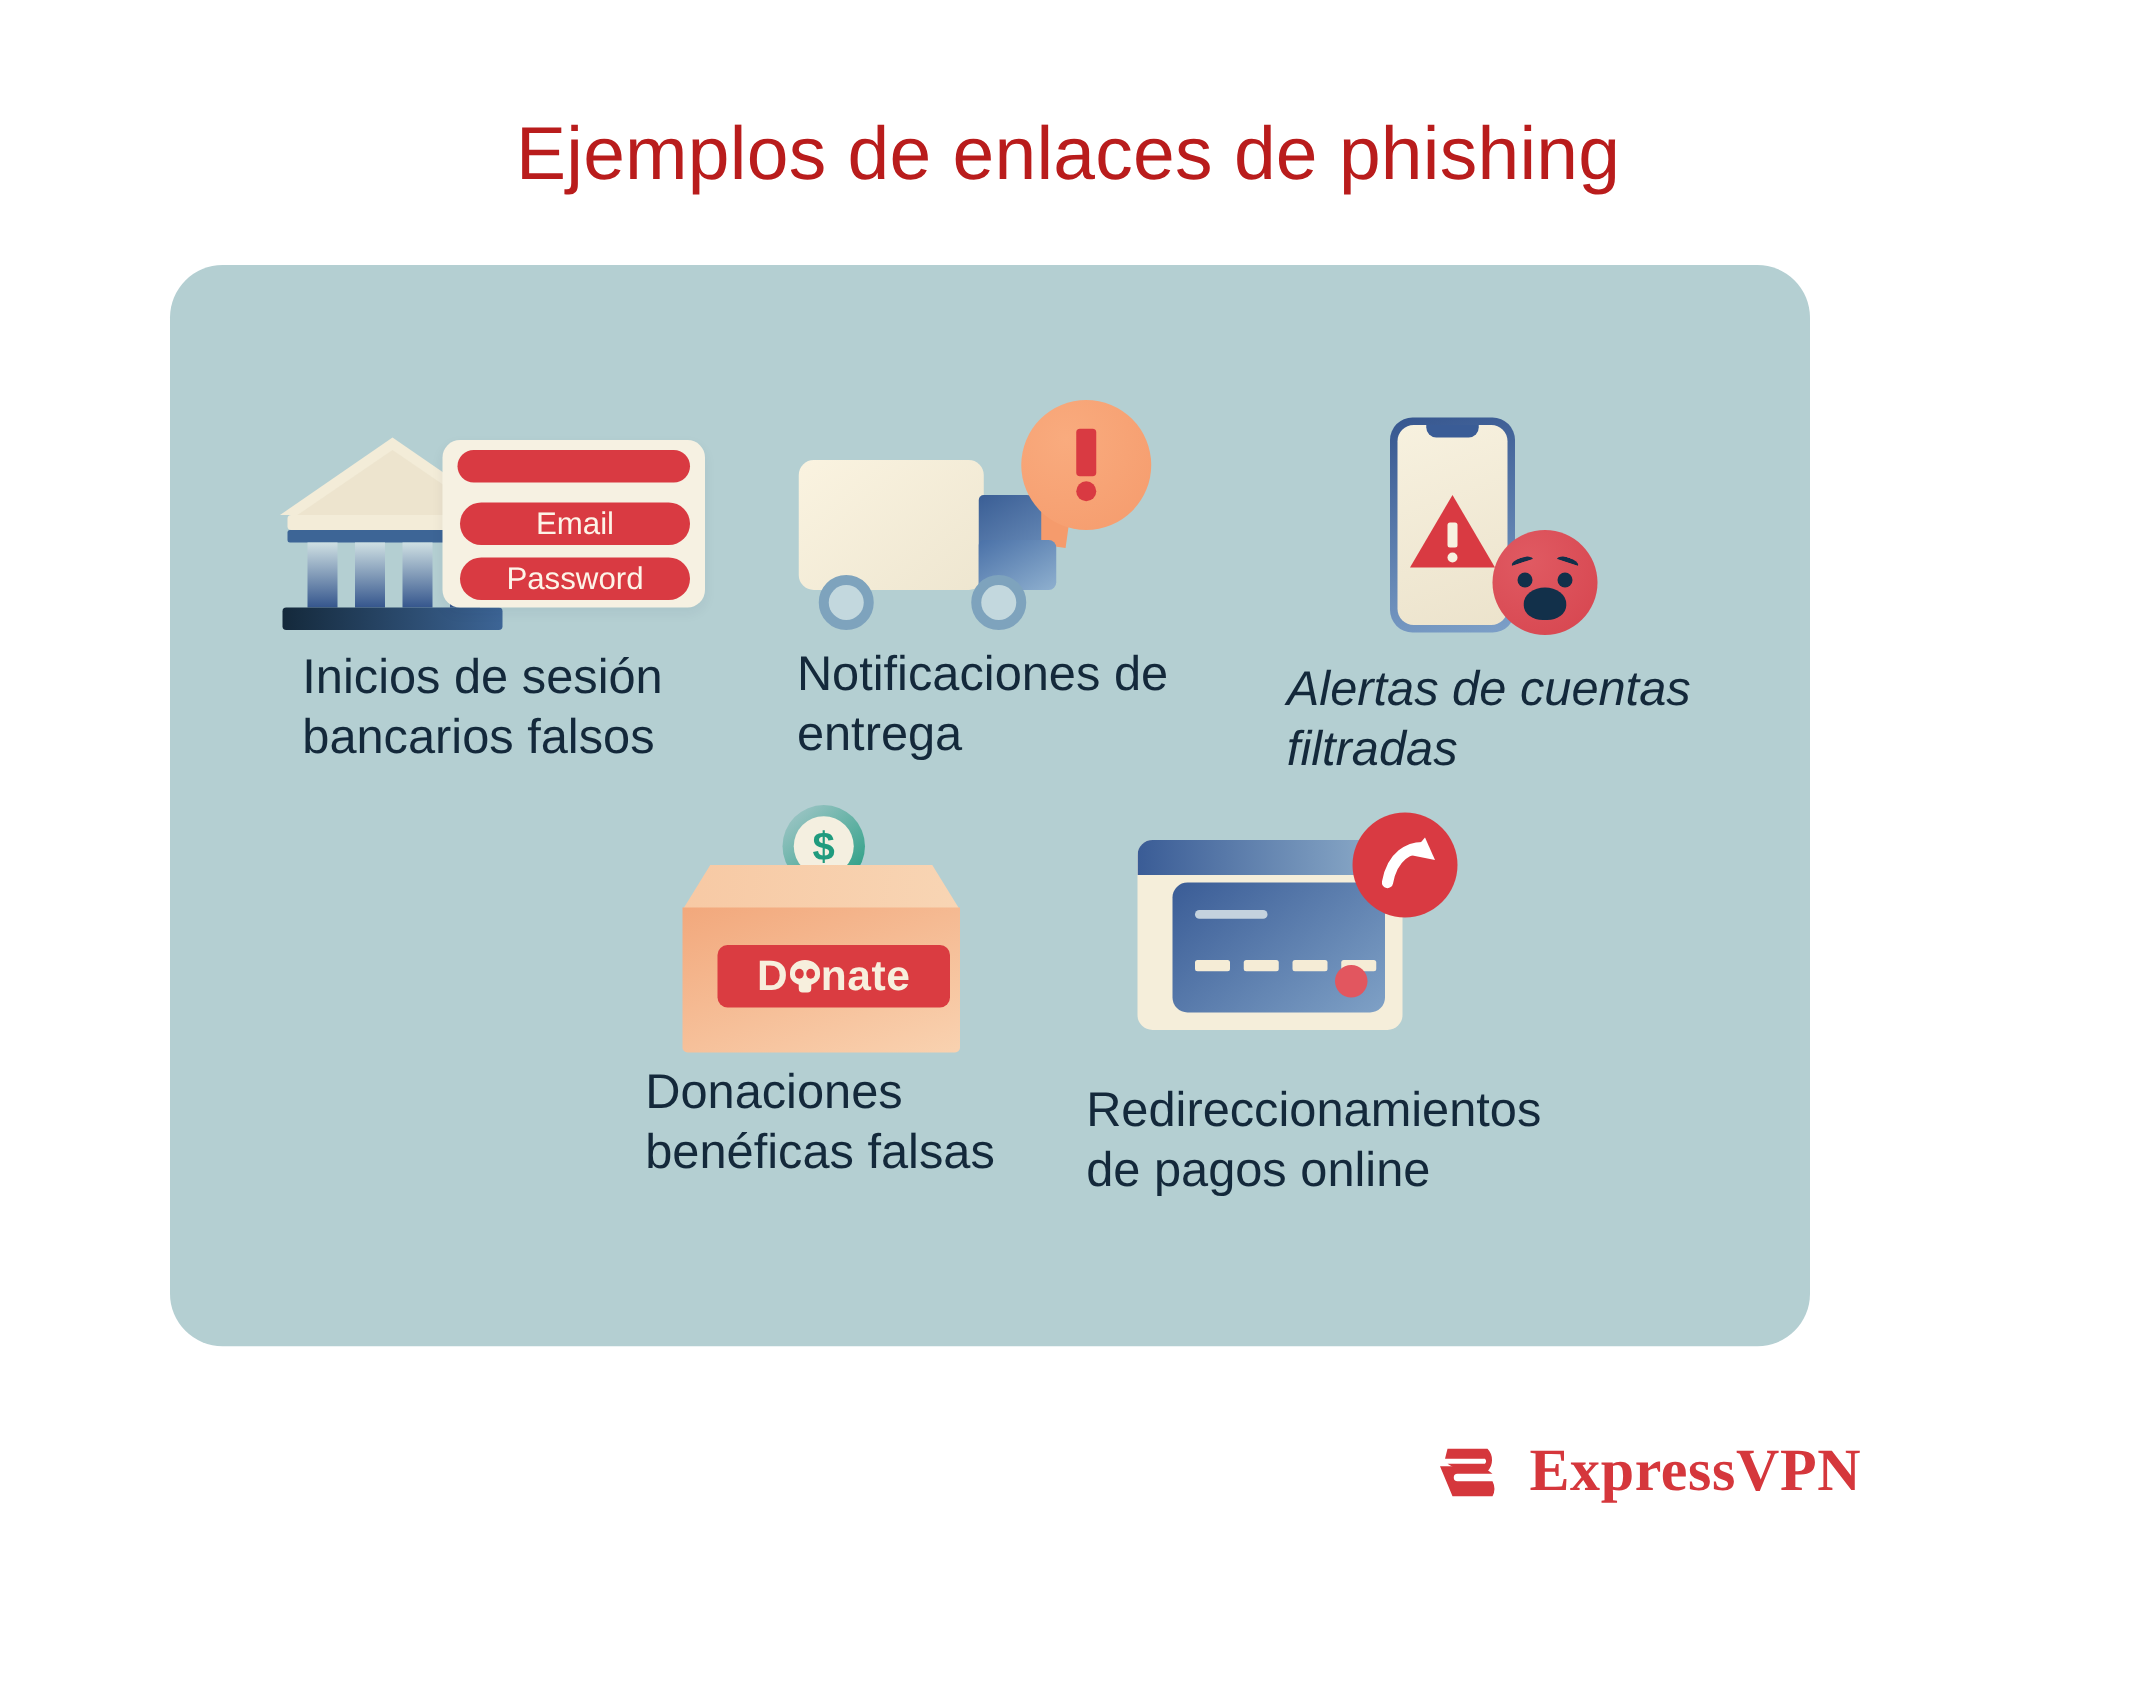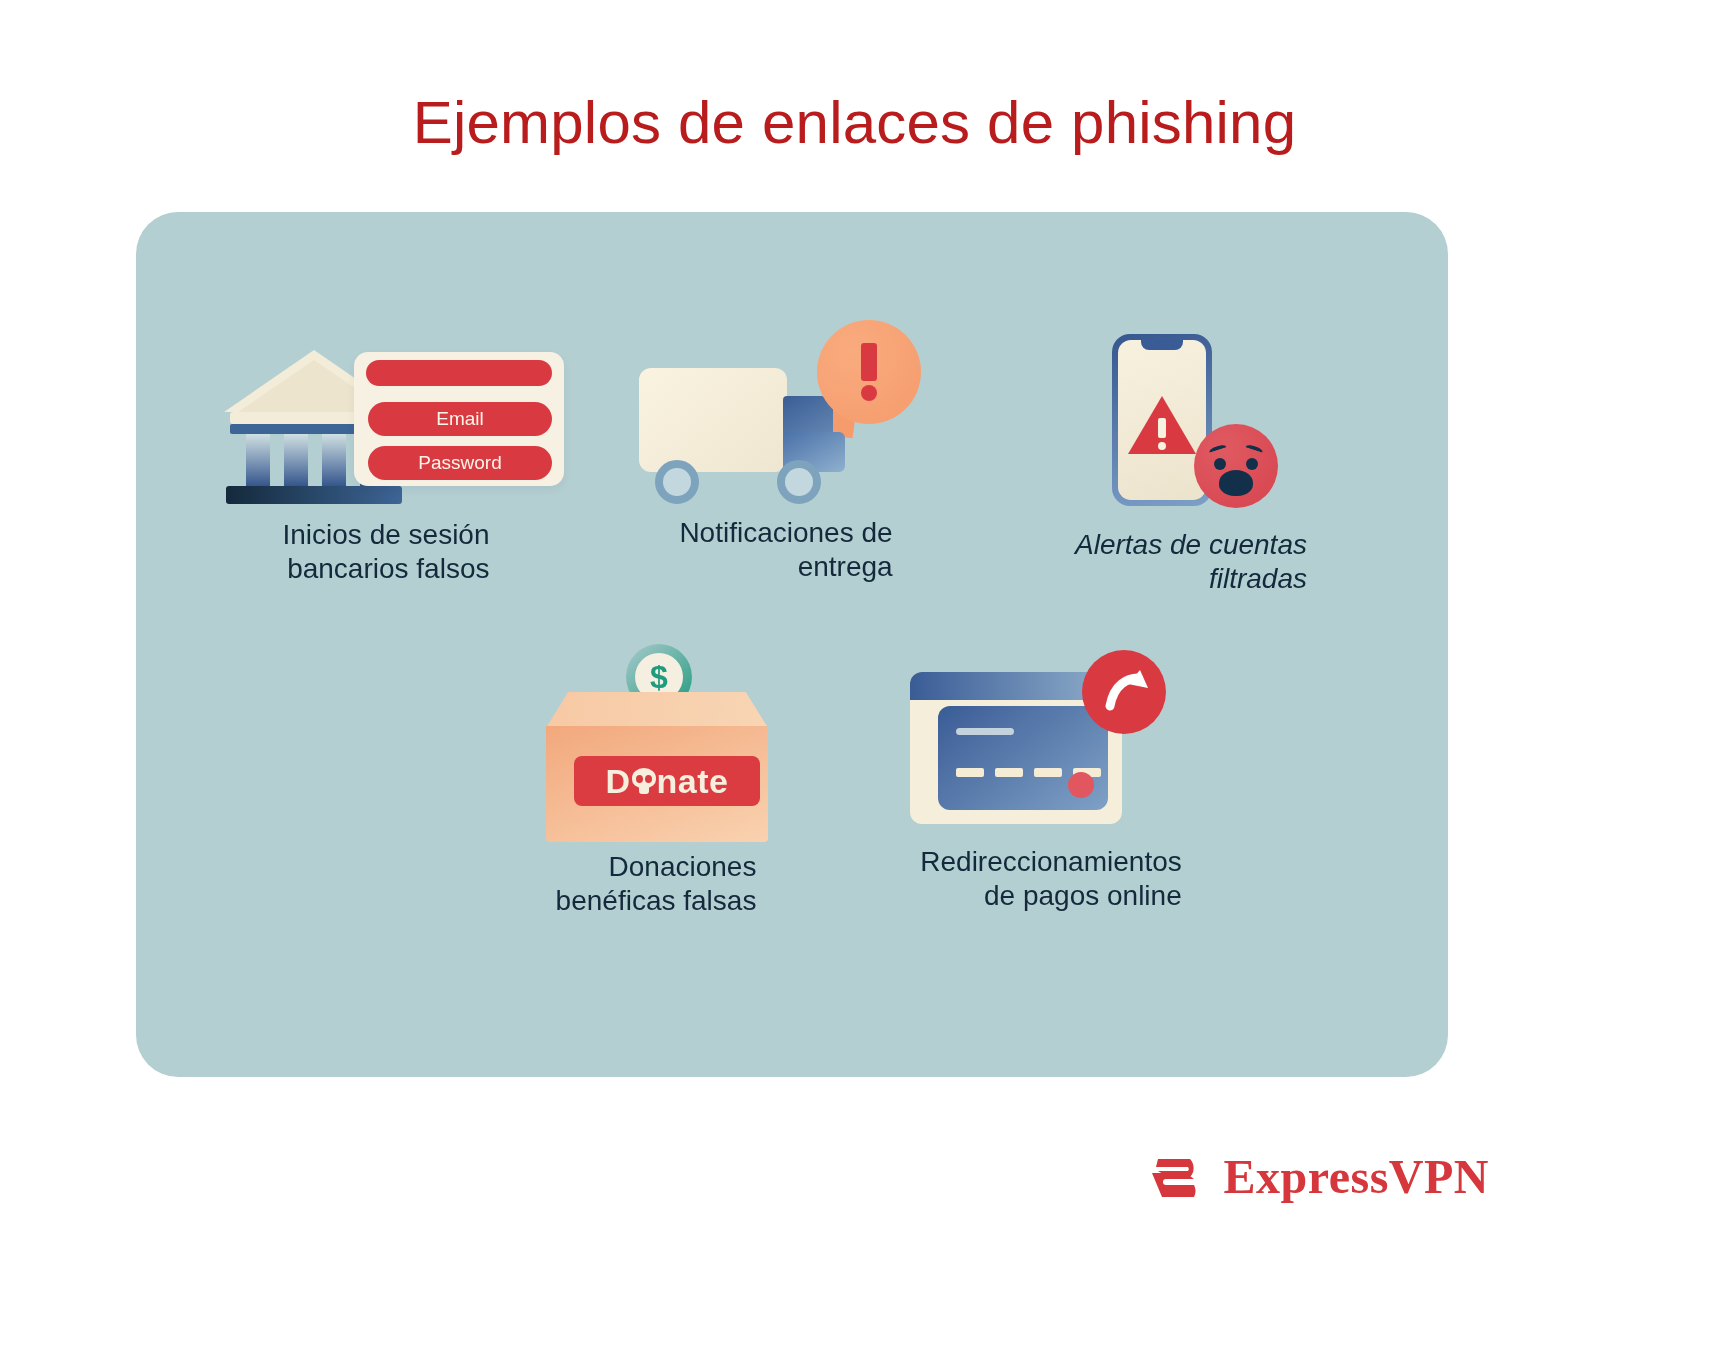--- a/index.html
+++ b/index.html
@@ -23,49 +23,49 @@
     left: 136px; top: 212px;
     width: 1312px; height: 865px;
     background: #b4cfd2;
     border-radius: 42px;
   }
 
   
   .item { position: absolute; display: flex; flex-direction: column; align-items: center; }
   .art { position: relative; }
   .caption {
-    margin-top: 6px; text-align: right;
-    font-size: 28px; line-height: 1.23; color: #14293b; font-weight: 400;
+    margin-top: 6px; text-align: left;
+    font-size: 39px; line-height: 1.23; color: #14293b; font-weight: 400;
     white-space: pre-line;
   }
 
   
   #item-bank     { left: 40px;  top: 120px; width: 420px; }
   #item-delivery { left: 450px; top: 108px; width: 400px; }
   #item-breach   { left: 845px; top: 120px; width: 420px; font-style: italic; }
   #item-donation { left: 310px; top: 432px; width: 420px; }
-  #item-payment  { left: 690px; top: 432px; width: 450px; }
+  #item-payment  { left: 690px; top: 432px; width: 450px; gap: 20px; }
 
   
   .bank-art { width: 360px; height: 180px; }
   .bank-card {
     position: absolute; left: 148px; top: 20px;
     width: 210px; height: 134px;
     background: #f6f1e2; border-radius: 14px;
     box-shadow: 0 4px 10px rgba(20,40,60,.06);
     overflow: hidden;
   }
   .bank-card-head {
     position:absolute; left:12px; top:8px; width: 186px; height: 26px;
     background:#d93a42; border-radius: 14px;
   }
   .field {
     position: absolute; left: 14px; width: 184px; height: 34px;
     background: #d93a42; border-radius: 18px;
-    color: #fdf4e8; font-size: 19px;
+    color: #fdf4e8; font-size: 25px;
     display:flex; align-items:center; justify-content:center;
   }
   .field.email { top: 50px; }
   .field.pass  { top: 94px; }
 
   .bank-bldg { position:absolute; left: 16px; top: 6px; width: 184px; height: 168px; }
 
   
   .truck-art { width: 330px; height: 190px; }
   .truck-body {

